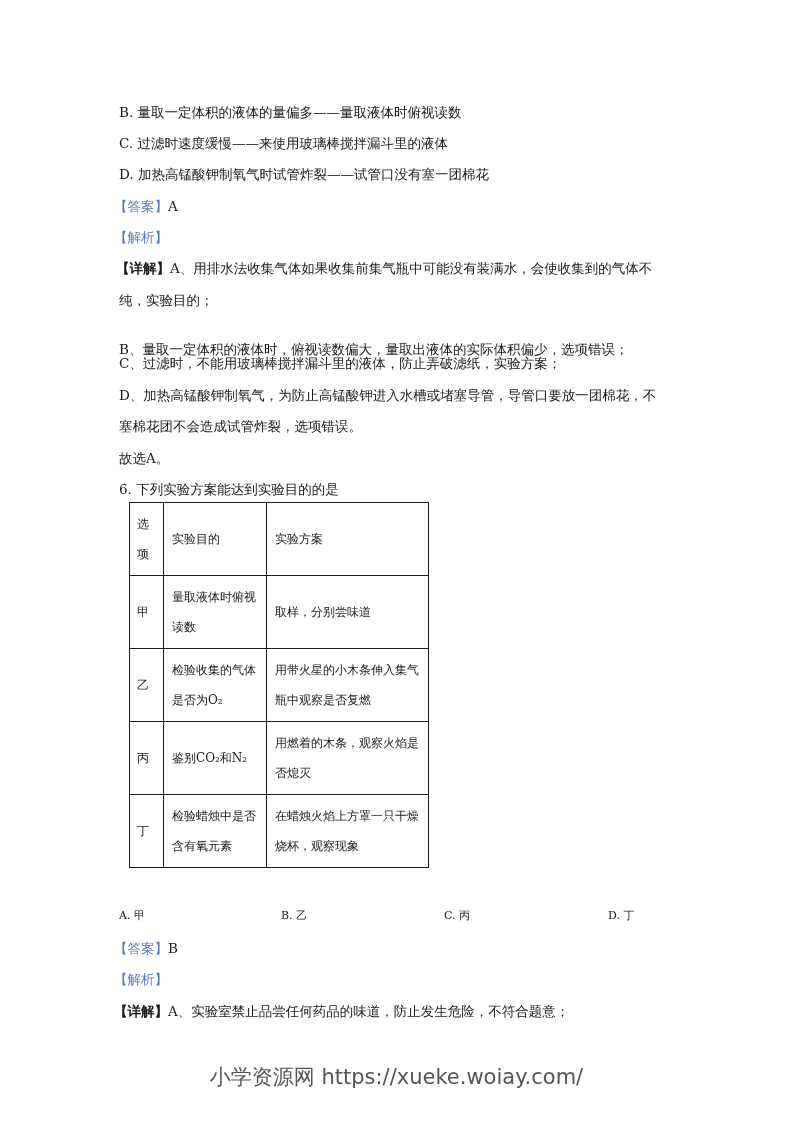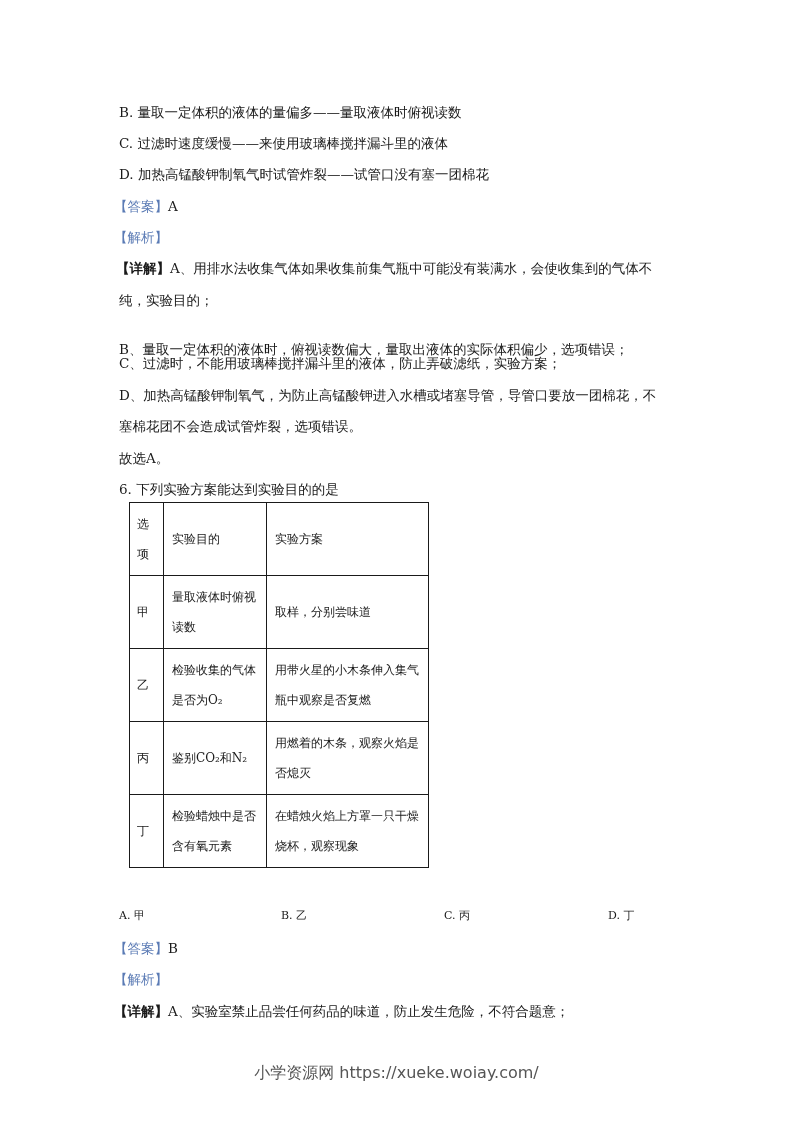--- a/index.html
+++ b/index.html
@@ -12,21 +12,21 @@
              font-size: 12px; margin-left: 16px; }
   table.qt td { border: 1.5px solid #1a1a1a; padding: 0 8px; vertical-align: middle; line-height: 30px; }
   table.qt td.c0 { width: 18px; padding: 0 8px 0 7px; }
   table.qt td.c1 { width: 86px; }
   table.qt td.c2 { width: 145px; }
   table.qt tr.r0 { height: 73px; }
   table.qt tr.rr { height: 73px; }
   .opts { position: absolute; top: 908px; left: 119px; font-size: 11px; width: 540px; height: 18px; }
   .opts span { position: absolute; top: 0; white-space: nowrap; }
   .footer { position: absolute; top: 1063px; left: 0; width: 793px; text-align: center;
-            font-family: "DejaVu Sans", sans-serif; font-size: 16px; color: #555; }
+            font-family: "DejaVu Sans", sans-serif; font-size: 21px; color: #555; }
 </style>
 </head>
 <body>
 
 <div class="line" style="top:104px;">B. 量取一定体积的液体的量偏多——量取液体时俯视读数</div>
 <div class="line" style="top:135px;">C. 过滤时速度缓慢——来使用玻璃棒搅拌漏斗里的液体</div>
 <div class="line" style="top:166px;">D. 加热高锰酸钾制氧气时试管炸裂——试管口没有塞一团棉花</div>
 
 <div class="line" style="top:198px; left:114px;">
   <span class="blue">【答案】</span><span>A</span>

